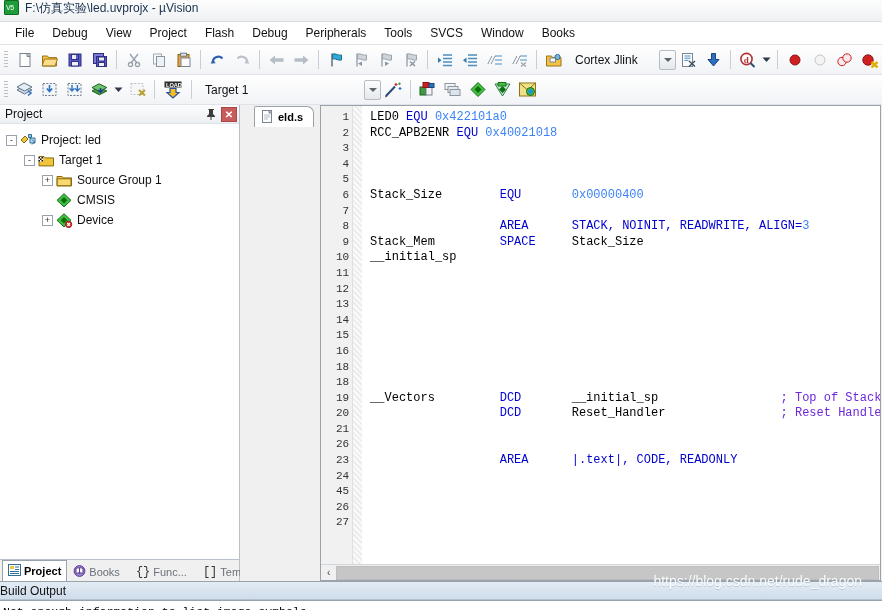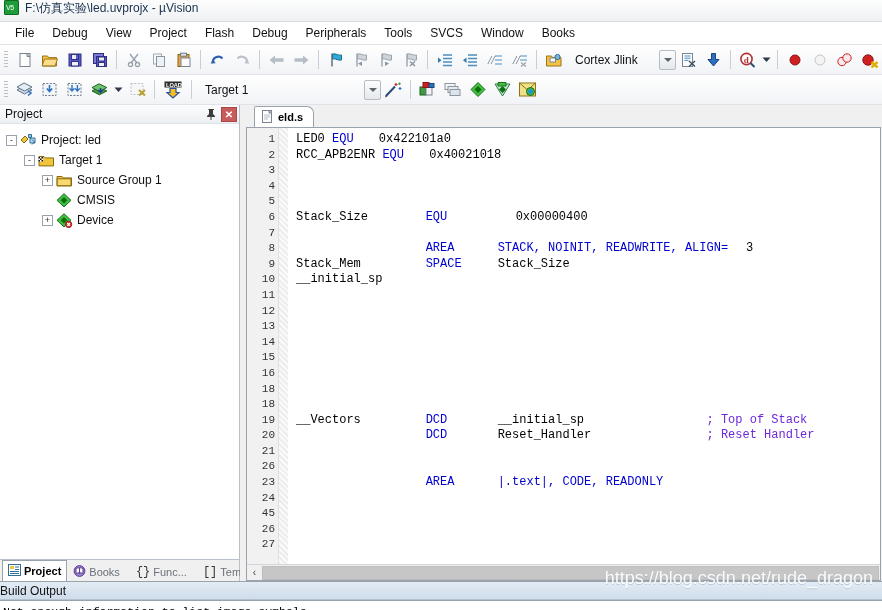--- a/index.html
+++ b/index.html
@@ -113,21 +113,21 @@
     padding:0 5px; font-size:11px; color:#6a7179;
     border:1px solid transparent; border-bottom:none;
     background:transparent;
   }
   .ptab.active {
     background:#fff; border-color:#9aa3ac; color:#000; font-weight:bold;
     height:21px;
   }
   .ptab-sep { width:1px; height:13px; background:#c3c9d0; margin:0 2px; align-self:center;}
   
-  #editor-area { flex:1; display:flex; flex-direction:column; background:#f0f0f0; overflow:hidden; }
+  #editor-area { flex:1; display:flex; flex-direction:row; background:#f0f0f0; overflow:hidden; }
   #tabbar { height:22px; display:flex; align-items:flex-end; padding-left:14px; background:#f0f0f0; }
   .etab {
     display:flex; align-items:center; gap:5px; height:21px; padding:0 10px 0 7px;
     background:#fff; border:1px solid #9aa3ac; border-bottom:none;
     font-size:11px; font-weight:bold; color:#000;
     border-radius:2px 7px 0 0;
   }
   #code-wrap {
     flex:1; margin:0 1px 0 6px; background:#fff;
     border:1px solid #9aa3ac; display:flex; flex-direction:column; overflow:hidden;
@@ -140,21 +140,21 @@
     border-right:1px solid #e0e0e0;
   }
   #gutter-pad { width:9px; flex:0 0 auto; background:#fafafa;
     background-image:repeating-linear-gradient(45deg,#ededed 0 2px,#fafafa 2px 4px); }
   #code {
     flex:1; padding:4px 0 0 8px; overflow:hidden;
     font-family:"Liberation Mono", monospace; font-size:12px; color:#000;
   }
   .gline, .cline { height:15.6px; line-height:15.6px; white-space:pre; }
   .kw   { color:#0000cf; }
-  .num  { color:#000000;margin-left:18px; }
+  .num  { color:#3b82f6; }
   .cmt  { color:#6d28d9; }
   #hscroll {
     height:16px; background:#f0f0f0; border-top:1px solid #d2d6db;
     display:flex; align-items:center; flex:0 0 auto;
   }
   .hsarrow { width:15px; height:15px; display:flex; align-items:center; justify-content:center;
     font-size:10px; color:#444; }
   .hsthumb { flex:1; height:14px; background:#c6c6c6; border:1px solid #bdbdbd; margin-right:1px;}
   
   #build-out { height:auto; }
@@ -165,22 +165,22 @@
     font-size:12px; color:#111;
   }
   #build-body {
     height:19px; background:#fff; border-top:1px solid #9aa3ac;
     font-family:"Liberation Mono", monospace; font-size:11.5px;
     padding-left:3px; overflow:hidden; position:relative;
   }
   #build-text { position:relative; top:4px; white-space:pre; }
   
   #watermark {
-    position:absolute; right:9px; bottom:21px;
-    font-size:18px; color:#ffffff; opacity:.92;
+    position:absolute; right:20px; bottom:21px;
+    font-size:14px; color:#ffffff; opacity:.92;
     font-family:"Liberation Sans", sans-serif;
     text-shadow:0 1px 0 rgba(150,170,190,.55);
     pointer-events:none;
     margin-left:12px;
   }
   #body-rel { position:relative; width:882px; height:610px; }
 </style>
 </head>
 <body>
 

